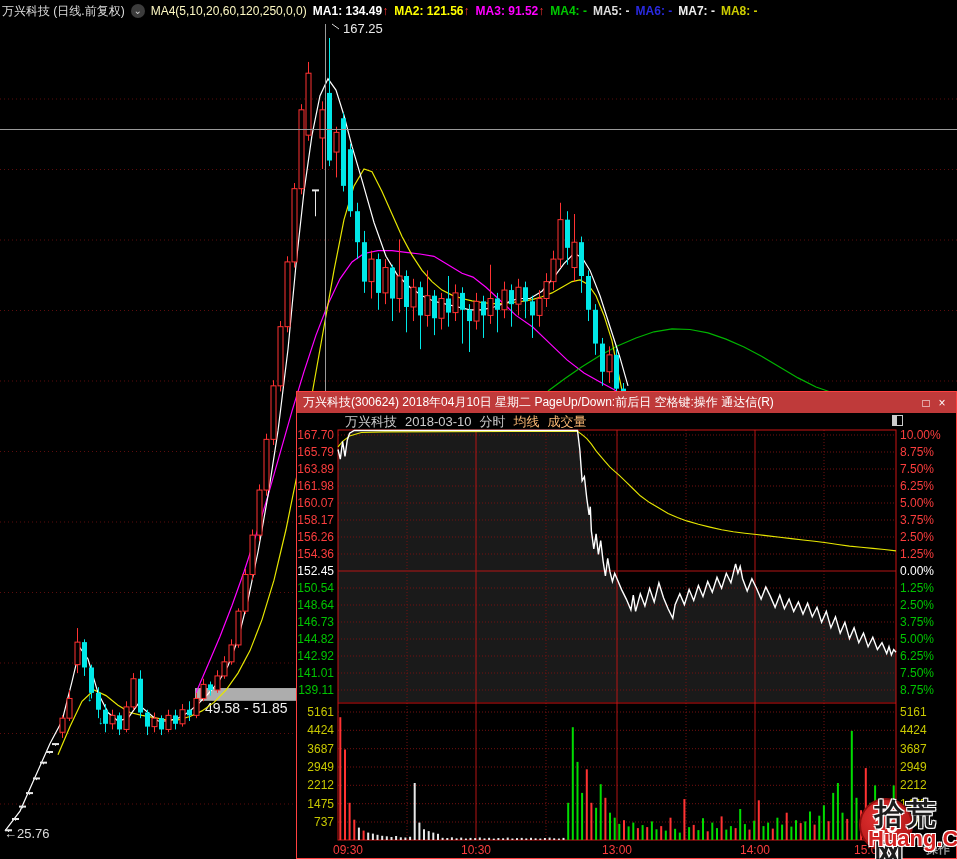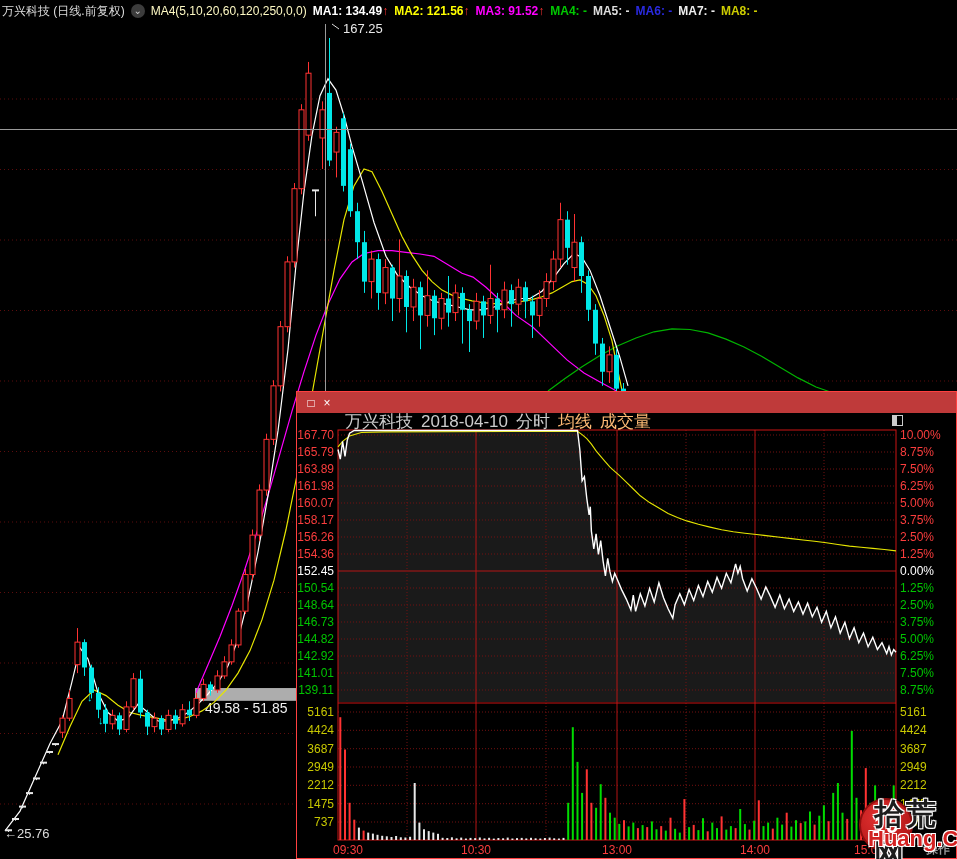--- a/index.html
+++ b/index.html
@@ -17,21 +17,21 @@
   .ma-arrow{color:#ff3232;}
   svg text{font-family:"Liberation Sans",sans-serif;}
   
   #popup{position:absolute;left:296px;top:391px;width:661px;height:468px;background:#000;
          border:1px solid #ff4040;box-sizing:border-box;z-index:10;}
   #ptitle{height:21px;background:#bf3a3a;color:#ffffff;font-size:12px;display:flex;align-items:center;
           padding:0 6px;}
   #ptitle .t{flex:1 1 auto;overflow:hidden;}
   #ptitle .wbtn{width:16px;text-align:center;color:#ffffff;font-size:12px;cursor:pointer;}
   #pbody{position:relative;width:659px;height:445px;background:#000;}
-  #subt{position:absolute;left:0;top:0;right:0;height:17px;font-size:17px;padding-left:48px;
+  #subt{position:absolute;left:0;top:0;right:0;height:17px;font-size:13px;padding-left:48px;
         display:flex;align-items:center;z-index:2;}
   #subt span{margin-right:8px;}
   .sub-gray{color:#cccccc;}
   .sub-yel{color:#fdba74;}
   #paneicon{position:absolute;right:53px;top:2px;width:11px;height:11px;border:1px solid #cccccc;
             box-sizing:border-box;}
   #paneicon i{display:block;width:4px;height:100%;background:#cccccc;}
   
   #wmark{position:absolute;left:824px;top:796px;width:133px;height:63px;z-index:30;}
   #wlogo{position:absolute;left:0;top:2px;width:54px;height:54px;border-radius:50%;
@@ -270,27 +270,28 @@
       </g>
     <g id="g-labels">
         <line x1="332" y1="24" x2="339" y2="29" stroke="#dddddd" stroke-width="1"></line>
         <text x="343" y="33" fill="#e8e8e8" font-size="13">167.25</text>
         <text x="4" y="838" fill="#dddddd" font-size="13">←25.76</text>
       </g>
   </svg>
 
   <div id="popup">
     <div id="ptitle">
+      <span class="t">万兴科技(300624) 2018年04月10日 星期二 PageUp/Down:前后日 空格键:操作 通达信(R)</span>
       <span class="wbtn">□</span>
       <span class="wbtn">×</span>
     </div>
     <div id="pbody">
       <div id="subt">
         <span class="sub-gray">万兴科技</span>
-        <span class="sub-gray">2018-04-10</span>
+        <span class="sub-gray">2018-03-10</span>
         <span class="sub-gray">分时</span>
         <span class="sub-yel">均线</span>
         <span class="sub-yel">成交量</span>
       </div>
       <div id="paneicon">
           <i></i>
         </div>
       <svg id="intra" width="659" height="445" style="position:absolute;left:0;top:0">
         <g id="i-fill">
             <polygon points="41.0,36.5 43.3,46.1 45.6,28.4 48.0,43.3 50.3,27.0 52.6,20.2 57.3,17.5 280.5,17.5 282.8,36.5 285.1,67.8 287.4,63.7 289.8,85.5 292.1,101.8 293.3,93.7 294.4,118.1 296.8,135.8 299.1,120.9 301.4,141.3 303.7,127.7 306.1,148.1 308.4,163.0 310.7,145.3 313.0,158.9 315.4,168.5 317.7,160.3 320.0,165.7 324.6,176.6 329.3,186.1 333.9,197.0 336.3,182.1 338.6,198.4 343.3,180.7 347.9,192.9 352.6,175.3 357.2,188.9 361.9,169.8 366.5,184.8 371.1,195.7 375.8,205.2 378.1,191.6 382.8,180.7 387.4,191.6 392.1,176.6 396.7,187.5 401.4,172.5 406.0,183.4 410.7,168.5 415.3,179.3 420.0,164.4 424.6,175.3 429.3,160.3 433.9,169.8 438.6,150.8 440.9,160.3 443.2,153.5 445.6,165.7 450.2,178.0 454.9,165.7 459.5,175.3 464.1,186.1 468.8,173.9 473.4,183.4 478.1,194.3 482.8,182.1 487.4,195.7 492.1,186.1 496.7,198.4 501.4,188.9 506.0,201.1 510.6,190.2 515.3,203.8 520.0,194.3 524.6,209.3 529.3,198.4 533.9,214.7 538.5,203.8 543.2,220.1 547.9,209.3 552.5,225.6 557.1,214.7 561.8,229.7 566.5,220.1 571.1,233.7 575.8,224.2 580.4,236.5 585.0,229.7 589.7,240.5 592.0,233.7 594.4,241.9 596.7,236.5 599.0,239.2 599,289 41,289" fill="rgba(255,255,255,0.10)"></polygon>

